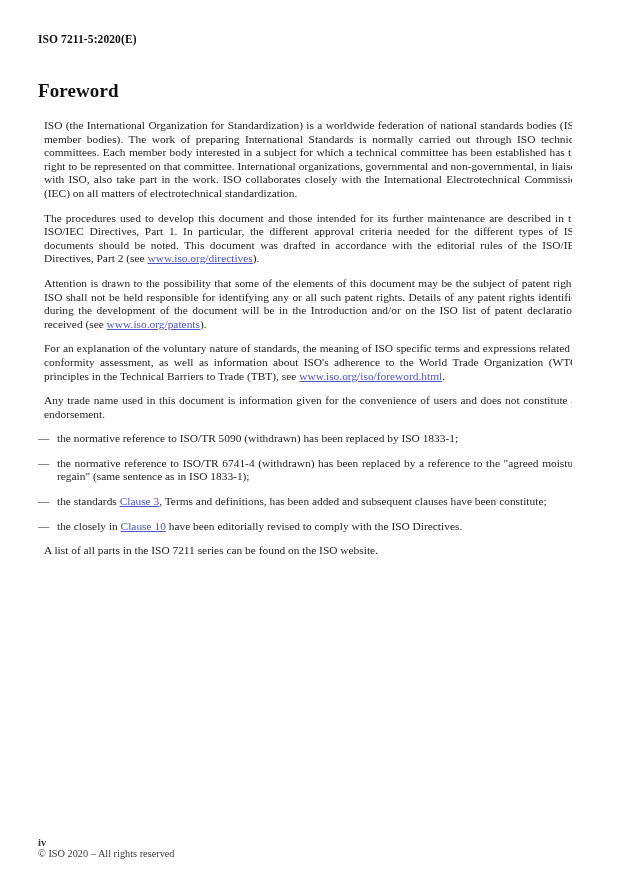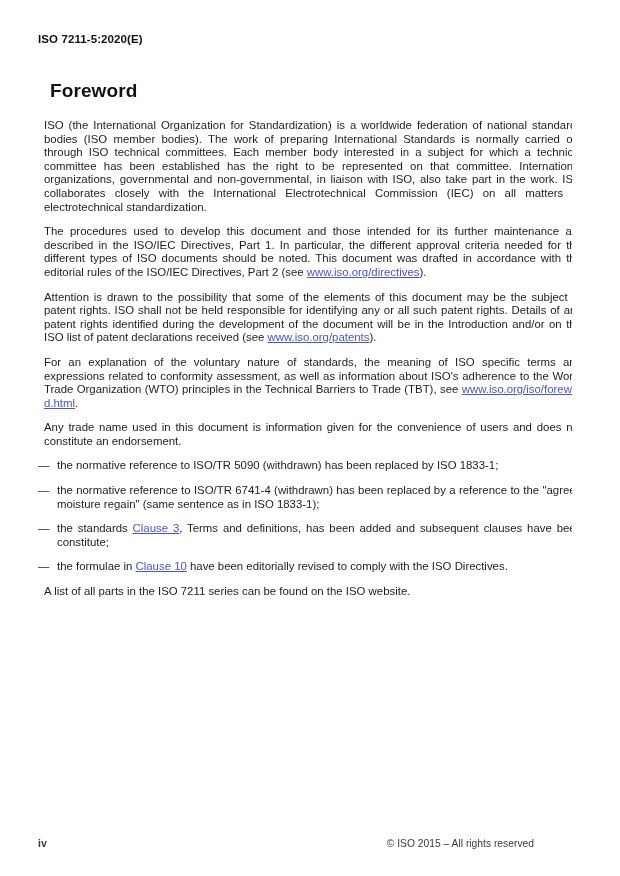--- a/index.html
+++ b/index.html
@@ -5,21 +5,21 @@
   html, body {
     margin: 0;
     padding: 0;
     background: #ffffff;
   }
   .page {
     position: relative;
     width: 572px;
     height: 876px;
     background: #ffffff;
-    font-family: Liberation Sans, sans-serif;
+    font-family: Liberation Serif, serif;
     color: #1a1a1a;
     overflow: hidden;
   }
   .running-header {
     position: absolute;
     left: 38px;
     top: 33px;
     font-size: 11.5px;
     font-weight: bold;
     letter-spacing: 0.1px;
@@ -27,21 +27,21 @@
   }
   .content {
     position: absolute;
     left: 38px;
     top: 80px;
     width: 544px;
   }
   h1.foreword-title {
     font-size: 19px;
     font-weight: bold;
-    margin: 0 0 17px 12px;
+    margin: 0 0 17px 0;
     letter-spacing: 0.1px;
     color: #111111;
   }
   p.para {
     margin: 0 0 11px 6px;
     font-size: 11.4px;
     line-height: 13.6px;
     text-align: justify;
     text-justify: inter-word;
     color: #1d1d1d;
@@ -76,20 +76,21 @@
   .footer {
     position: absolute;
     left: 38px;
     right: 38px;
     top: 837px;
     font-size: 10.3px;
     color: #3a3a3a;
     display: flex;
     justify-content: space-between;
     align-items: baseline;
+    flex-direction: column;
   }
   .footer .page-num {
     font-weight: bold;
     font-size: 10.5px;
   }
   .footer .copyright {
     font-size: 10.3px;
   }
 </style>
 </head>
@@ -120,27 +121,27 @@
       <li>
         <span class="dash">—</span><span>the normative reference to ISO/TR 5090 (withdrawn) has been replaced by ISO 1833-1;</span>
       </li>
       <li>
         <span class="dash">—</span><span>the normative reference to ISO/TR 6741-4 (withdrawn) has been replaced by a reference to the "agreed moisture regain" (same sentence as in ISO 1833-1);</span>
       </li>
       <li>
         <span class="dash">—</span><span>the standards </span><a class="link" href="#">Clause 3</a><span>, Terms and definitions, has been added and subsequent clauses have been constitute;</span>
       </li>
       <li>
-        <span class="dash">—</span><span>the formulae in </span><a class="link" href="#">Clause 10</a><span> have been editorially revised to comply with the ISO Directives.</span>
+        <span class="dash">—</span><span>the closely in </span><a class="link" href="#">Clause 10</a><span> have been editorially revised to comply with the ISO Directives.</span>
       </li>
     </ul>
 
     <p class="para">A list of all parts in the ISO 7211 series can be found on the ISO website.</p>
 
 
   </div>
 
   <div class="footer">
     <span class="page-num">iv</span>
-    <span class="copyright">© ISO 2015 – All rights reserved</span>
+    <span class="copyright">© ISO 2020 – All rights reserved</span>
   </div>
 
 </div>
 
 </body></html>

